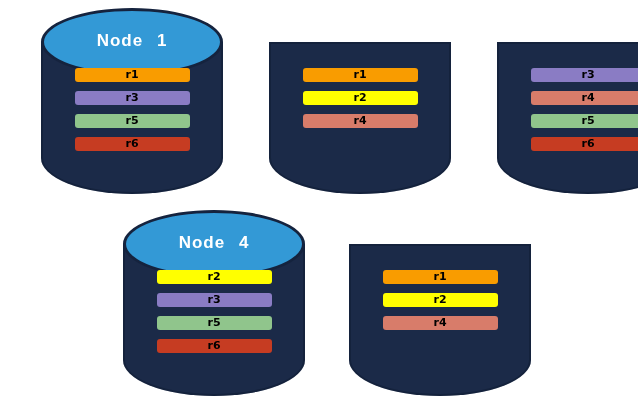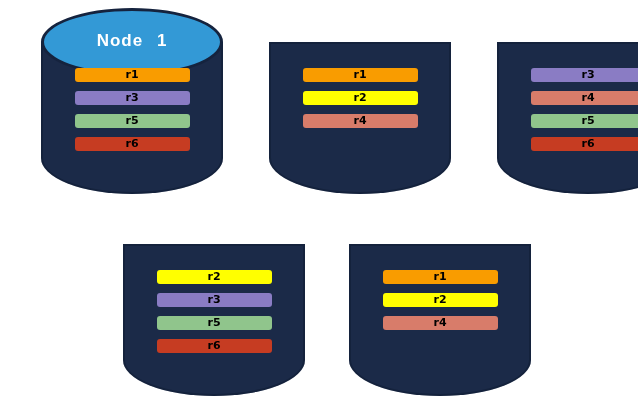--- a/index.html
+++ b/index.html
@@ -122,20 +122,23 @@
           </div>
           <div class="bar" style="background: rgb(198, 60, 34);">
             <span>r6</span>
           </div>
         </div>
   </div>
     </div>
   <div class="row" id="row2">
       <div class="node">
     <div class="cyl-body"></div>
+    <div class="cyl-top">
+      <span class="node-title">Node 4</span>
+    </div>
     <div class="bars">
           <div class="bar" style="background: rgb(255, 255, 0);">
             <span>r2</span>
           </div>
           <div class="bar" style="background: rgb(138, 124, 196);">
             <span>r3</span>
           </div>
           <div class="bar" style="background: rgb(144, 197, 140);">
             <span>r5</span>
           </div>

